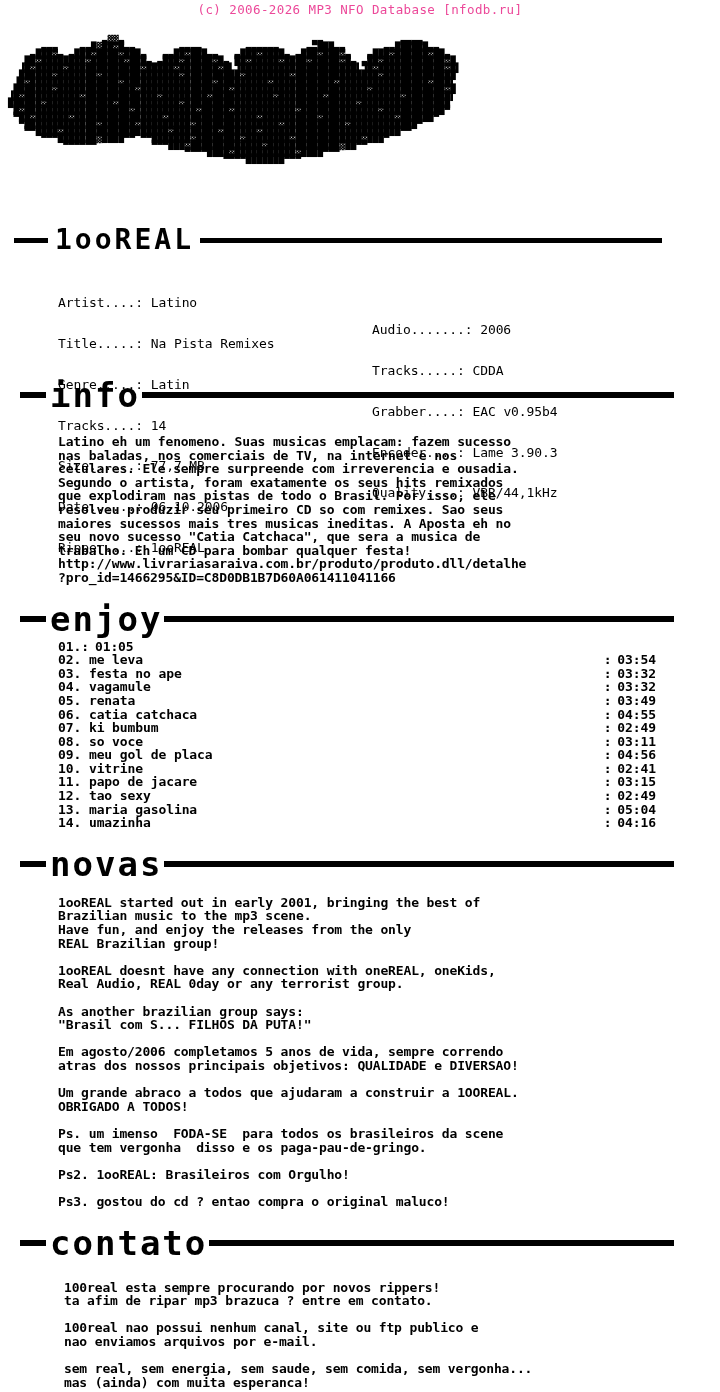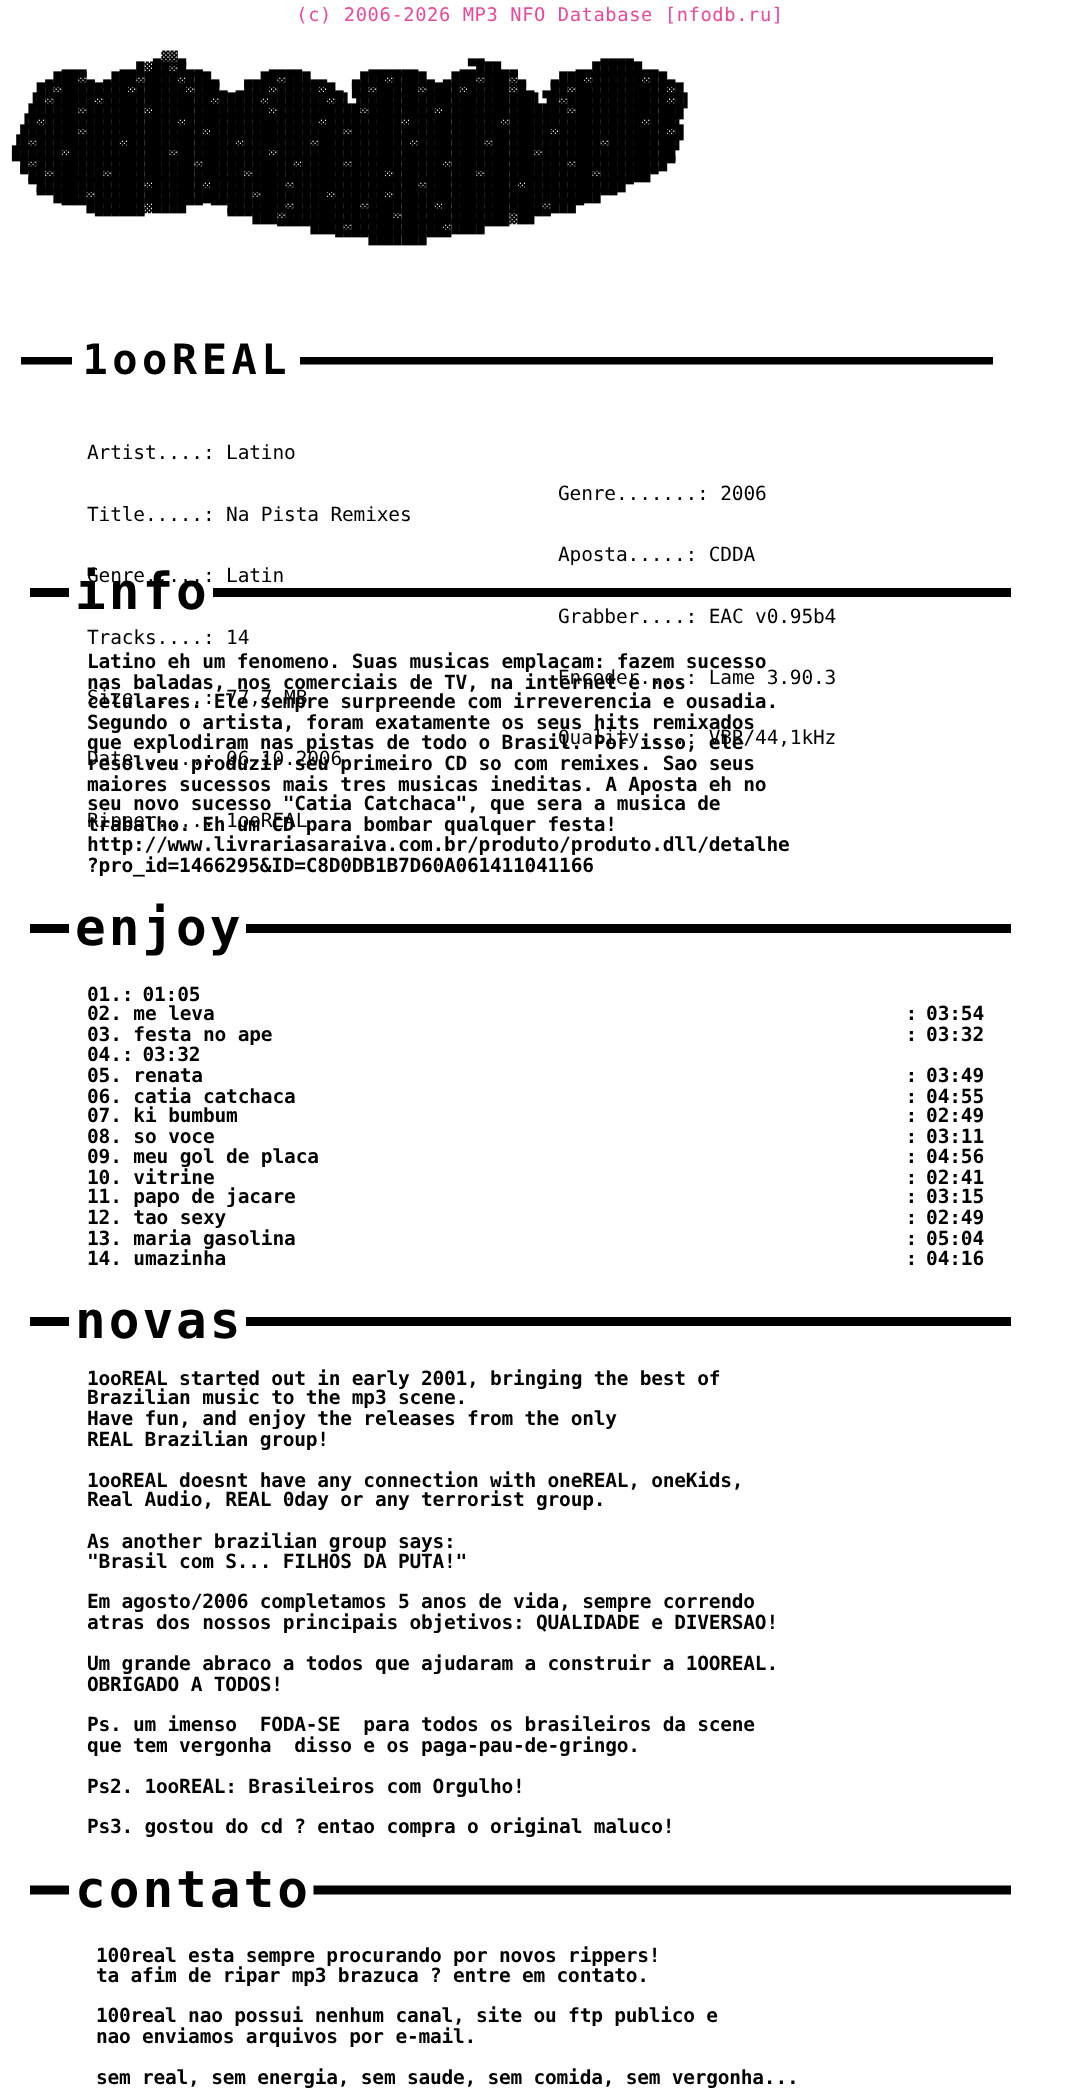--- a/index.html
+++ b/index.html
@@ -138,21 +138,21 @@
     font-weight: bold;
     letter-spacing: -0.15px;
     padding-left: 58px;
   }
   .info-body   { margin-top: 20px; }
   .novas-body  { margin-top: 12px; }
   .contato-body{ margin-top: 18px; padding-left: 64px; }
 
   
   .tracks {
-    margin-top: 18px;
+    margin-top: 1px;
     padding-left: 58px;
     padding-right: 64px;
   }
   .track-row {
     display: flex;
     font-size: 13px;
     line-height: 13.6px;
     font-weight: bold;
     white-space: pre;
     letter-spacing: -0.1px;
@@ -197,22 +197,22 @@
   <div class="meta-col meta-left">
     <div class="meta-row"><span>Artist....:</span> <span>Latino</span></div>
     <div class="meta-row"><span>Title.....:</span> <span>Na Pista Remixes</span></div>
     <div class="meta-row"><span>Genre.....:</span> <span>Latin</span></div>
     <div class="meta-row"><span>Tracks....:</span> <span>14</span></div>
     <div class="meta-row"><span>Size......:</span> <span>77,7 MB</span></div>
     <div class="meta-row"><span>Date......:</span> <span>06.10.2006</span></div>
     <div class="meta-row"><span>Ripper....:</span> <span>1ooREAL</span></div>
   </div>
   <div class="meta-col meta-right">
-    <div class="meta-row"><span>Genre.......:</span> <span>2006</span></div>
-    <div class="meta-row"><span>Aposta.....:</span> <span>CDDA</span></div>
+    <div class="meta-row"><span>Audio.......:</span> <span>2006</span></div>
+    <div class="meta-row"><span>Tracks.....:</span> <span>CDDA</span></div>
     <div class="meta-row"><span>Grabber....:</span> <span>EAC v0.95b4</span></div>
     <div class="meta-row"><span>Encoder....:</span> <span>Lame 3.90.3</span></div>
     <div class="meta-row"><span>Quality....:</span> <span>VBR/44,1kHz</span></div>
   </div>
 </div>
 
 <div class="section-head">
   <span class="dash"></span>
   <span class="title">info</span>
   <span class="rule"></span>
@@ -231,21 +231,21 @@
 
 <div class="section-head">
   <span class="dash"></span>
   <span class="title">enjoy</span>
   <span class="rule"></span>
 </div>
 <div class="tracks" id="track-list">
     <div class="track-row"><span class="track-num">01.</span><span class="track-sep">:</span><span class="track-time">01:05</span></div>
     <div class="track-row"><span class="track-num">02.</span><span class="track-title"> me leva</span><span class="track-sep">:</span><span class="track-time">03:54</span></div>
     <div class="track-row"><span class="track-num">03.</span><span class="track-title"> festa no ape</span><span class="track-sep">:</span><span class="track-time">03:32</span></div>
-    <div class="track-row"><span class="track-num">04.</span><span class="track-sep">:</span><span class="track-time">03:32</span></div>
+    <div class="track-row"><span class="track-num">04.</span><span class="track-title"> vagamule</span><span class="track-sep">:</span><span class="track-time">03:32</span></div>
     <div class="track-row"><span class="track-num">05.</span><span class="track-title"> renata</span><span class="track-sep">:</span><span class="track-time">03:49</span></div>
     <div class="track-row"><span class="track-num">06.</span><span class="track-title"> catia catchaca</span><span class="track-sep">:</span><span class="track-time">04:55</span></div>
     <div class="track-row"><span class="track-num">07.</span><span class="track-title"> ki bumbum</span><span class="track-sep">:</span><span class="track-time">02:49</span></div>
     <div class="track-row"><span class="track-num">08.</span><span class="track-title"> so voce</span><span class="track-sep">:</span><span class="track-time">03:11</span></div>
     <div class="track-row"><span class="track-num">09.</span><span class="track-title"> meu gol de placa</span><span class="track-sep">:</span><span class="track-time">04:56</span></div>
     <div class="track-row"><span class="track-num">10.</span><span class="track-title"> vitrine</span><span class="track-sep">:</span><span class="track-time">02:41</span></div>
     <div class="track-row"><span class="track-num">11.</span><span class="track-title"> papo de jacare</span><span class="track-sep">:</span><span class="track-time">03:15</span></div>
     <div class="track-row"><span class="track-num">12.</span><span class="track-title"> tao sexy</span><span class="track-sep">:</span><span class="track-time">02:49</span></div>
     <div class="track-row"><span class="track-num">13.</span><span class="track-title"> maria gasolina</span><span class="track-sep">:</span><span class="track-time">05:04</span></div>
     <div class="track-row"><span class="track-num">14.</span><span class="track-title"> umazinha</span><span class="track-sep">:</span><span class="track-time">04:16</span></div>

